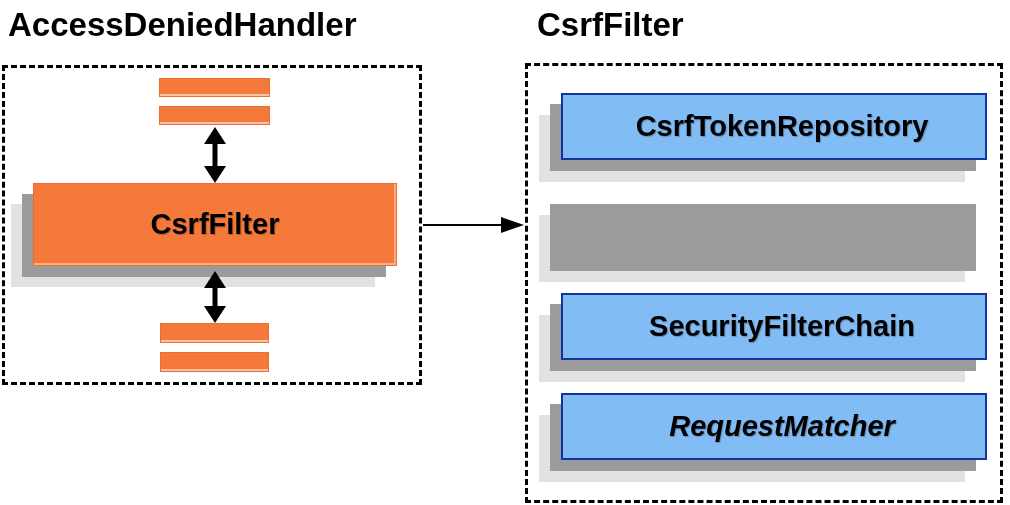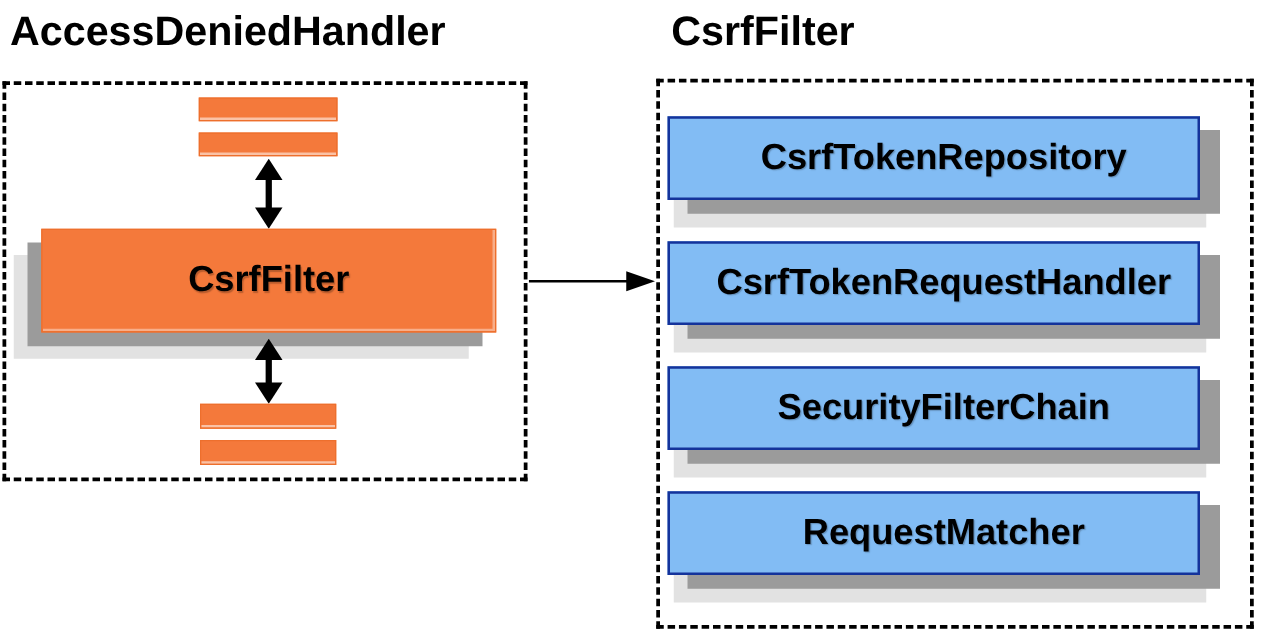--- a/index.html
+++ b/index.html
@@ -68,35 +68,35 @@
   .box-label {
     font-size: 29px;
     font-weight: bold;
     color: #000000;
     white-space: nowrap;
     text-shadow: 1px 1px 1px rgba(0,0,0,0.25);
   }
 
   .blue-box {
     position: absolute;
-    left: 534px;
+    left: 561px;
     width: 426px;
     height: 67px;
     background: var(--blue-fill, #82BCF4);
     border: 2px solid var(--blue-border, #14339B);
     box-sizing: border-box;
     display: flex;
     align-items: center;
     justify-content: center;
     padding-left: 16px;
   }
   #blue-box-0 { top: 93px; }
   #blue-box-1 { top: 193px; }
   #blue-box-2 { top: 293px; }
-  #blue-box-3 { top: 393px; }
+  #blue-box-3 { top: 393px; font-style: italic; }
 
   .arrow-svg { position: absolute; }
 </style>
 </head>
 <body>
 
 <div id="canvas">
 
   <div id="left-title" class="diagram-title">AccessDeniedHandler</div>
   <div id="right-title" class="diagram-title">CsrfFilter</div>
@@ -135,23 +135,20 @@
   <div id="right-dashed-box" class="dashed-box"></div>
 
   <div class="shadow-layer shadow-light" style="left:539px; top:115px; width:426px; height:67px;"></div>
   <div class="shadow-layer shadow-dark" style="left:550px; top:104px; width:426px; height:67px;"></div>
   <div id="blue-box-0" class="blue-box">
     <span class="box-label">CsrfTokenRepository</span>
   </div>
 
   <div class="shadow-layer shadow-light" style="left:539px; top:215px; width:426px; height:67px;"></div>
   <div class="shadow-layer shadow-dark" style="left:550px; top:204px; width:426px; height:67px;"></div>
-  <div id="blue-box-1" class="blue-box">
-    <span class="box-label">CsrfTokenRequestHandler</span>
-  </div>
 
   <div class="shadow-layer shadow-light" style="left:539px; top:315px; width:426px; height:67px;"></div>
   <div class="shadow-layer shadow-dark" style="left:550px; top:304px; width:426px; height:67px;"></div>
   <div id="blue-box-2" class="blue-box">
     <span class="box-label">SecurityFilterChain</span>
   </div>
 
   <div class="shadow-layer shadow-light" style="left:539px; top:415px; width:426px; height:67px;"></div>
   <div class="shadow-layer shadow-dark" style="left:550px; top:404px; width:426px; height:67px;"></div>
   <div id="blue-box-3" class="blue-box">

